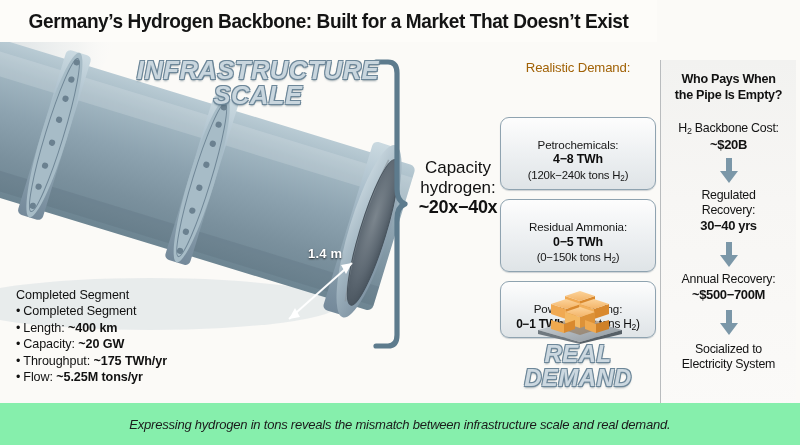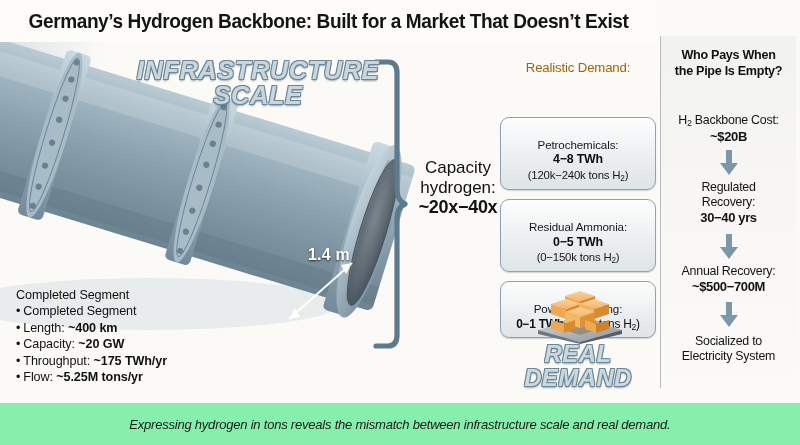--- a/index.html
+++ b/index.html
@@ -76,21 +76,21 @@
        0 2px 2px rgba(60,85,100,0.55);
     transform: scaleX(1.02);
   }
   .infra-wordmark .l1 { font-size: 25px; }
   .infra-wordmark .l2 { font-size: 25px; }
 
   
   .dim-label {
     position: absolute;
     left: 308px; top: 246px;
-    font-size: 16px;
+    font-size: 13px;
     font-weight: bold;
     color: #ffffff;
     text-shadow: 0 1px 2px rgba(0,0,0,0.75);
     z-index: 22;
     letter-spacing: 0.2px;
   }
 
   
   .segment-specs {
     position: absolute;
@@ -217,21 +217,21 @@
       -1px -1px 0 #6d8799,
        1px -1px 0 #6d8799,
       -1px  1px 0 #6d8799,
        1px  1px 0 #6d8799,
        0 2px 2px rgba(60,85,100,0.5);
   }
 
   
   .right-panel {
     position: absolute;
-    left: 660px; top: 36px;
+    left: 660px; top: 60px;
     width: 136px;
     height: 352px;
     background: linear-gradient(180deg, #f2f2f0 0%, #f7f6f4 40%, #fbfaf8 100%);
     border-left: 1.6px solid #b9bcbe;
     z-index: 28;
     padding-top: 12px;
   }
   .rp-title {
     text-align: center;
     font-size: 12.6px;
@@ -481,21 +481,21 @@
     <div class="rd1">REAL</div>
     <div class="rd2">DEMAND</div>
   </div>
 
   <div class="right-panel">
     <div class="rp-title">
       <div>Who Pays When</div>
       <div>the Pipe Is Empty?</div>
     </div>
 
-    <div class="rp-step" style="margin-top:34px;">
+    <div class="rp-step" style="margin-top:18px;">
       <div class="s-name">H<sub>2</sub> Backbone Cost:</div>
       <div class="s-val">~$20B</div>
     </div>
 
     <svg class="rp-arrow" width="20" height="26" viewBox="0 0 20 26" style="margin-top:6px;">
       <rect x="7" y="0" width="6" height="15" fill="#7b97a8"></rect>
       <polygon points="10,25 1,13 19,13" fill="#7b97a8"></polygon>
     </svg>
 
     <div class="rp-step" style="margin-top:4px;">

